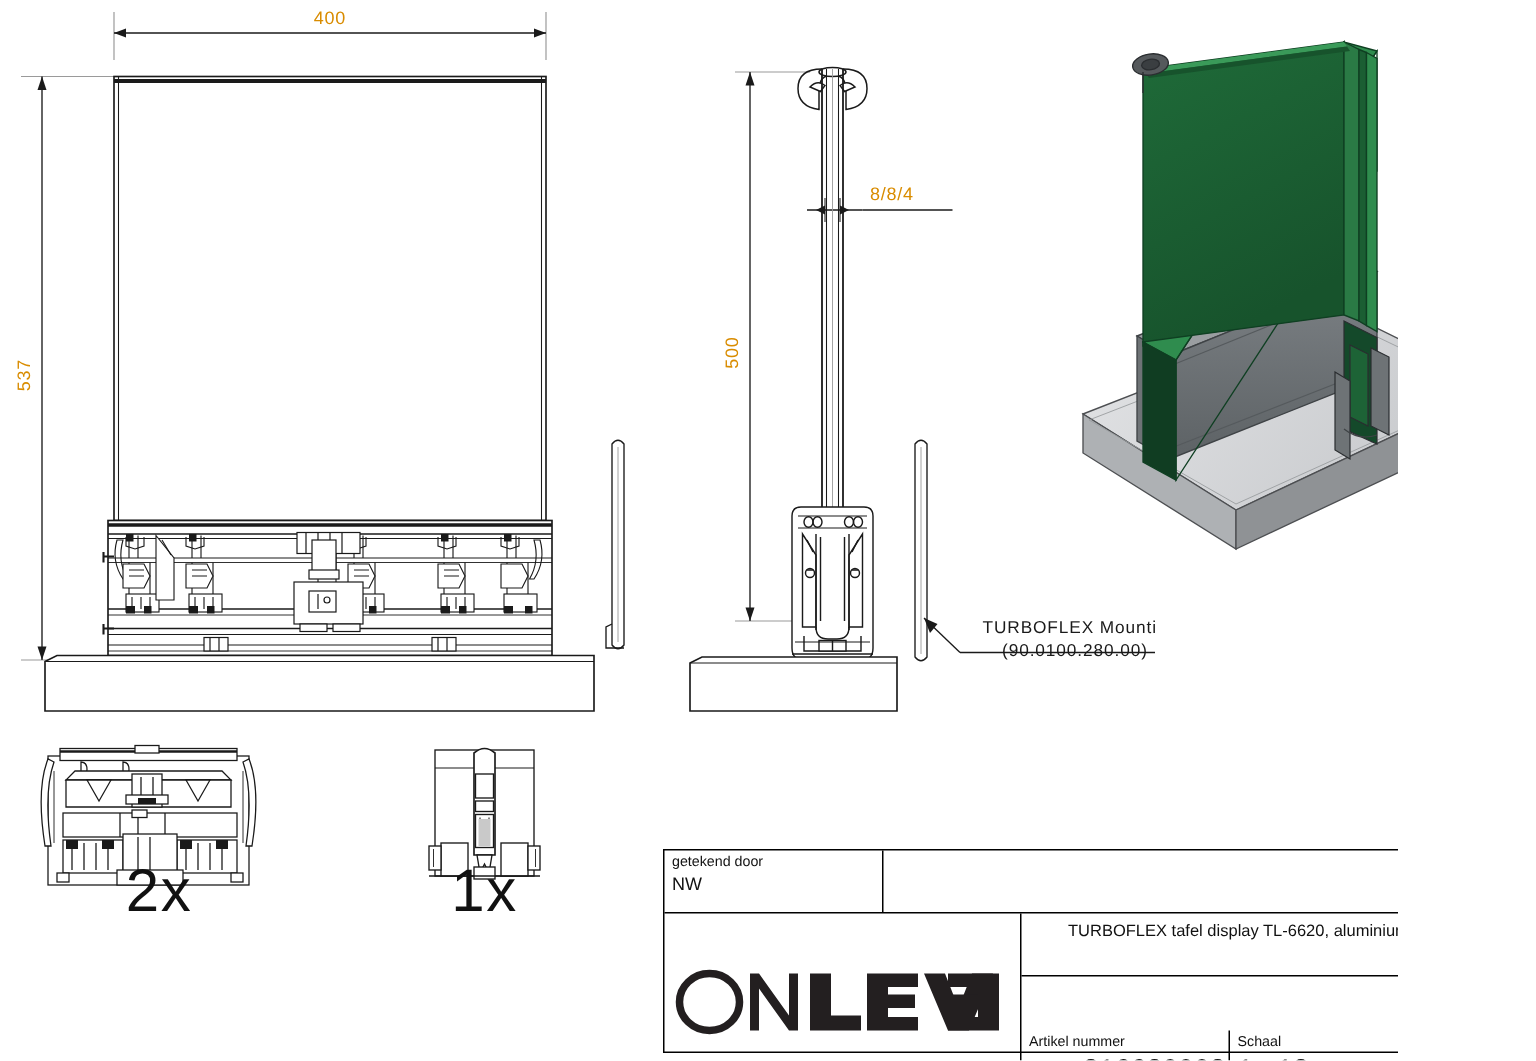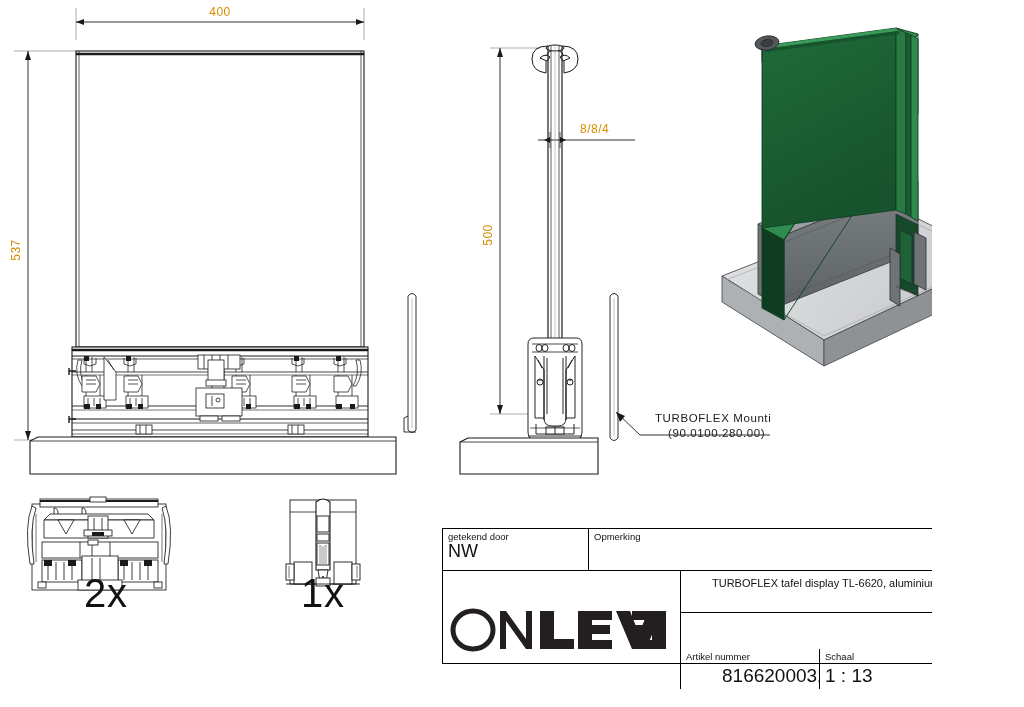--- a/index.html
+++ b/index.html
@@ -35,21 +35,21 @@
   .qty-text {
     font-family: "Liberation Sans", sans-serif;
     font-size: 40px;
     fill: #111111;
     letter-spacing: 1px;
   }
 
   
   #titleblock {
     position: absolute;
-    left: 442px; top: 528px;
+    left: 442px; top: 566px;
     width: 582px; height: 136px;
     border: 1.4px solid #000;
     background: #fff;
     display: grid;
     grid-template-rows: 42px 1fr;
   }
   .tb-row-top {
     display: grid;
     grid-template-columns: 146px 90px 90px 1fr;
     border-bottom: 1.4px solid #000;
@@ -61,21 +61,21 @@
   }
   .tb-cell.bordered { border-right: 1.4px solid #000; }
   .tb-hdr {
     font-size: 9.5px;
     color: #111;
     line-height: 12px;
     display: block;
     white-space: nowrap;
   }
   .tb-val {
-    font-size: 18px;
+    font-size: 12px;
     color: #111;
     line-height: 17px;
     display: block;
     white-space: nowrap;
   }
   .tb-row-bot {
     display: grid;
     grid-template-columns: 238px 1fr;
   }
   .tb-logo-cell {
@@ -484,24 +484,20 @@
     <text class="qty-text" x="45" y="117" text-anchor="middle">1x</text>
   </svg>
 
   <div id="titleblock">
 
     <div class="tb-row-top">
       <div class="tb-cell bordered">
         <span class="tb-hdr">getekend door</span>
         <span class="tb-val">NW</span>
       </div>
-      <div class="tb-cell">
-        <span class="tb-hdr">Opmerking</span>
-        <span class="tb-val"></span>
-      </div>
     </div>
 
     <div class="tb-row-bot">
 
       <div class="tb-logo-cell">
         <svg width="224" height="48" viewBox="0 0 224 48">
 
           <ellipse cx="23" cy="24" rx="20" ry="19" fill="none" stroke="#231f20" stroke-width="5"></ellipse>
 
           <path d="M50,43 L50,5 L56,5 L76,33 L76,5 L82,5 L82,43 L76,43 L56,15 L56,43 Z" fill="#231f20"></path>

